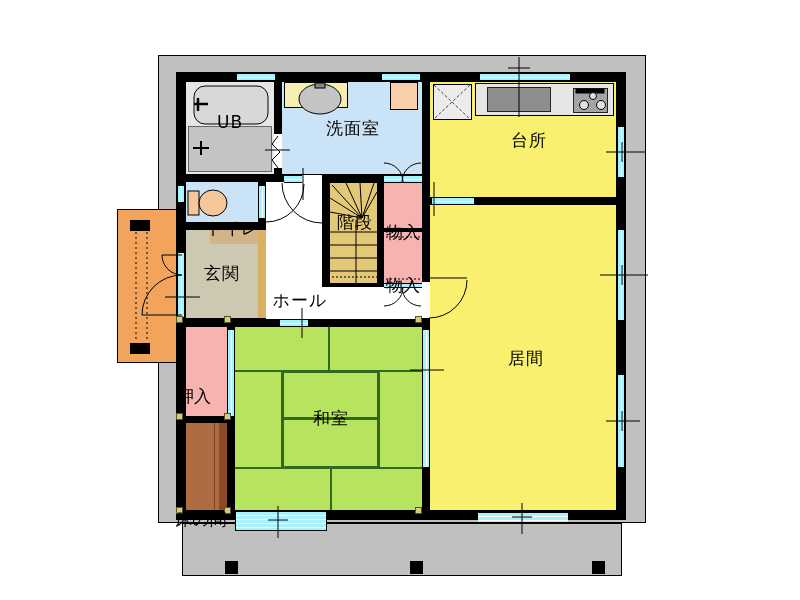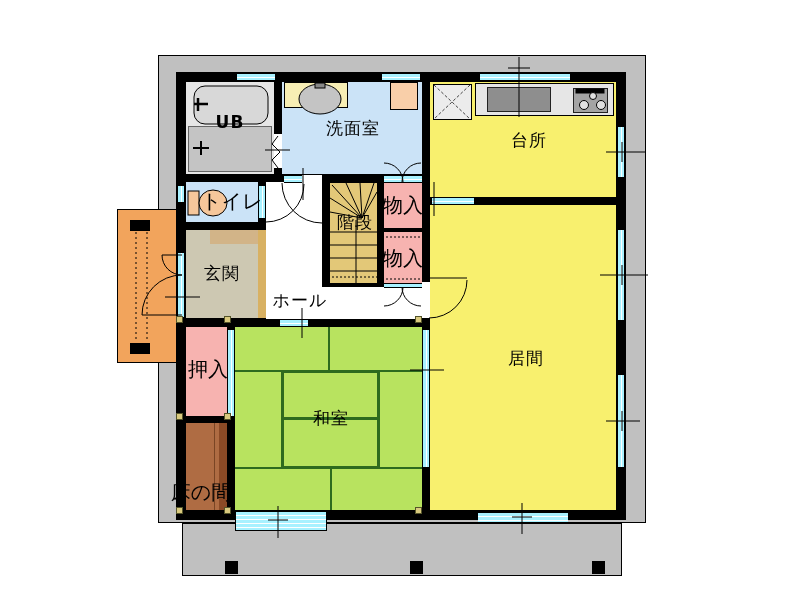--- a/index.html
+++ b/index.html
@@ -1,21 +1,21 @@
 <!DOCTYPE html>
 <html><head>
 <meta charset="utf-8">
 <style>
   html,body{margin:0;padding:0;background:#fff;}
   #stage{position:relative;width:800px;height:600px;background:#ffffff;overflow:hidden;
          font-family:"DejaVu Sans","Liberation Sans",sans-serif;}
   .r{position:absolute;box-sizing:border-box;}
   .lbl{position:absolute;transform:translate(-50%,-50%);color:#000;white-space:nowrap;
        font-size:17px;letter-spacing:1px;line-height:1;z-index:40;}
-  .lbl.small{font-size:20px;letter-spacing:0;}
+  .lbl.small{font-size:17px;letter-spacing:0;margin-top:27px;}
   .hwin{background:repeating-linear-gradient(180deg,#A8F1FF 0 3px,#ffffff 3px 4px);
         border-top:1px solid #000;border-bottom:1px solid #000;}
   .vwin{background:repeating-linear-gradient(90deg,#A8F1FF 0 3px,#ffffff 3px 4px);
         border-left:1px solid #000;border-right:1px solid #000;}
   .post{position:absolute;width:7px;height:7px;background:#D9C97E;border:1px solid #55552a;box-sizing:border-box;z-index:30;}
   svg.vec{position:absolute;left:0;top:0;z-index:35;pointer-events:none;}
 </style>
 </head>
 <body>
 
@@ -165,27 +165,27 @@
       <rect x="188" y="191" width="11" height="24" fill="#F6C79B"></rect>
       <ellipse cx="213" cy="203" rx="14" ry="13" fill="#F6C79B"></ellipse>
       <path d="M434,85 L470,119 M470,85 L434,119" stroke="#444" stroke-dasharray="3,2"></path>
       <rect x="576" y="89" width="28" height="4" fill="#000"></rect>
       <circle cx="584" cy="105" r="4.5" fill="#E0E0E0"></circle>
       <circle cx="601" cy="105" r="4.5" fill="#E0E0E0"></circle>
       <circle cx="593" cy="96" r="3.5" fill="#E0E0E0"></circle>
     </g>
   </svg>
 
-  <div class="lbl" style="left:230px;top:122px;font-weight:bold;">UB</div>
+  <div class="lbl" style="left:230px;top:122px;font-weight:normal;">UB</div>
   <div class="lbl" style="left:353px;top:128px;">洗面室</div>
   <div class="lbl" style="left:529px;top:140px;">台所</div>
   <div class="lbl small" style="left:232px;top:201px;">トイレ</div>
   <div class="lbl" style="left:355px;top:222px;">階段</div>
   <div class="lbl small" style="left:403px;top:205px;">物入</div>
   <div class="lbl small" style="left:403px;top:258px;">物入</div>
   <div class="lbl" style="left:300px;top:300px;">ホール</div>
   <div class="lbl" style="left:222px;top:273px;">玄関</div>
   <div class="lbl" style="left:526px;top:358px;">居間</div>
-  <div class="lbl small" style="left:208px;top:369px;">押入</div>
+  <div class="lbl small" style="left:194px;top:369px;">押入</div>
   <div class="lbl" style="left:331px;top:418px;">和室</div>
   <div class="lbl small" style="left:201px;top:492px;">床の間</div>
 
 </div>
 
 </body></html>

